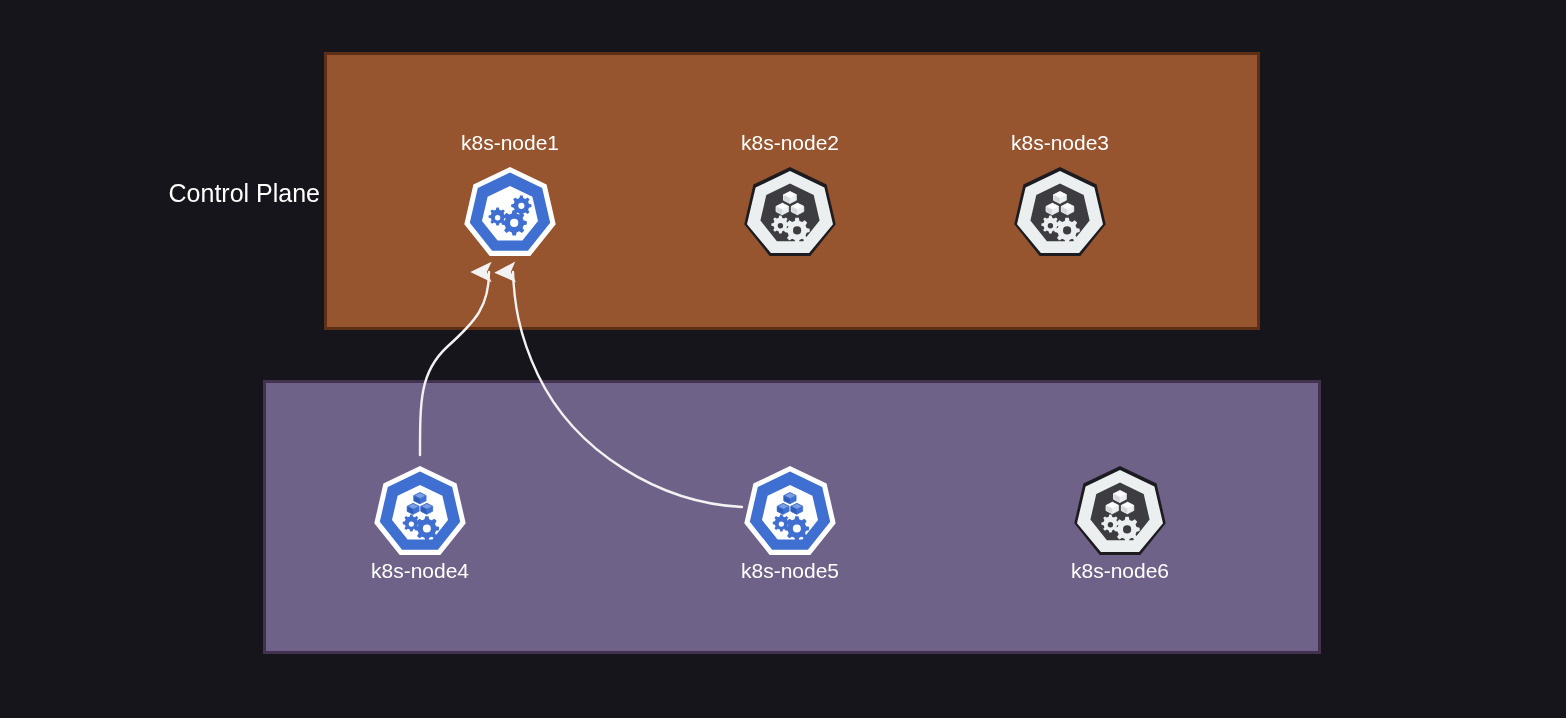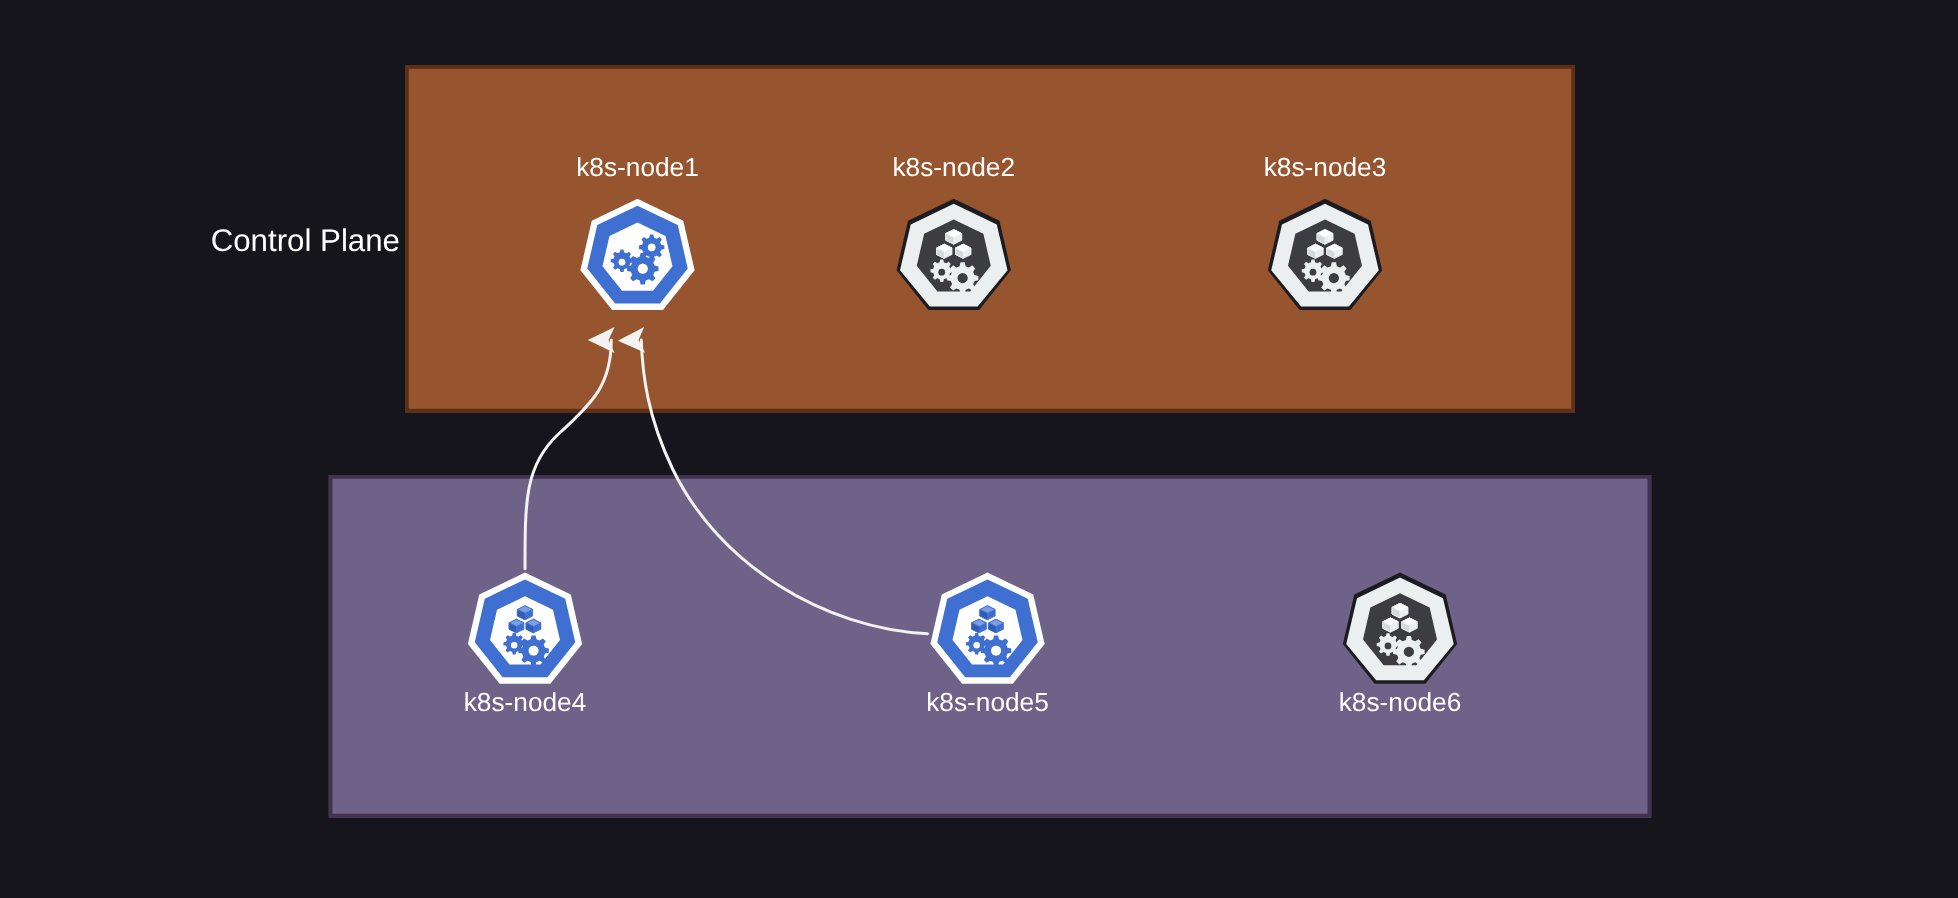--- a/index.html
+++ b/index.html
@@ -62,20 +62,21 @@
     top: 509px;
     width: 273px;
   }
 
   
   .node {
     position: absolute;
     width: 150px;
     height: 150px;
     box-sizing: border-box;
+    margin-top: 8px;
   }
   .node-icon {
     position: absolute;
     left: 0;
     width: 150px;
     height: 100px;
     display: block;
   }
   .node-label {
     position: absolute;
@@ -88,21 +89,21 @@
     white-space: nowrap;
   }
   
   .node.row-top .node-label { top: 0px; }
   .node.row-top .node-icon  { top: 32px; }
   
   .node.row-bottom .node-icon  { top: 0px; }
   .node.row-bottom .node-label { top: 97px; }
 
   #node-k8s-node1 { left: 435px; top: 124px; }
-  #node-k8s-node2 { left: 688px; top: 124px; }
+  #node-k8s-node2 { left: 715px; top: 124px; }
   #node-k8s-node3 { left: 985px; top: 124px; }
   #node-k8s-node4 { left: 345px; top: 455px; }
   #node-k8s-node5 { left: 715px; top: 455px; }
   #node-k8s-node6 { left: 1045px; top: 455px; }
 
   
   #connectors {
     position: absolute;
     left: 0;
     top: 0;

